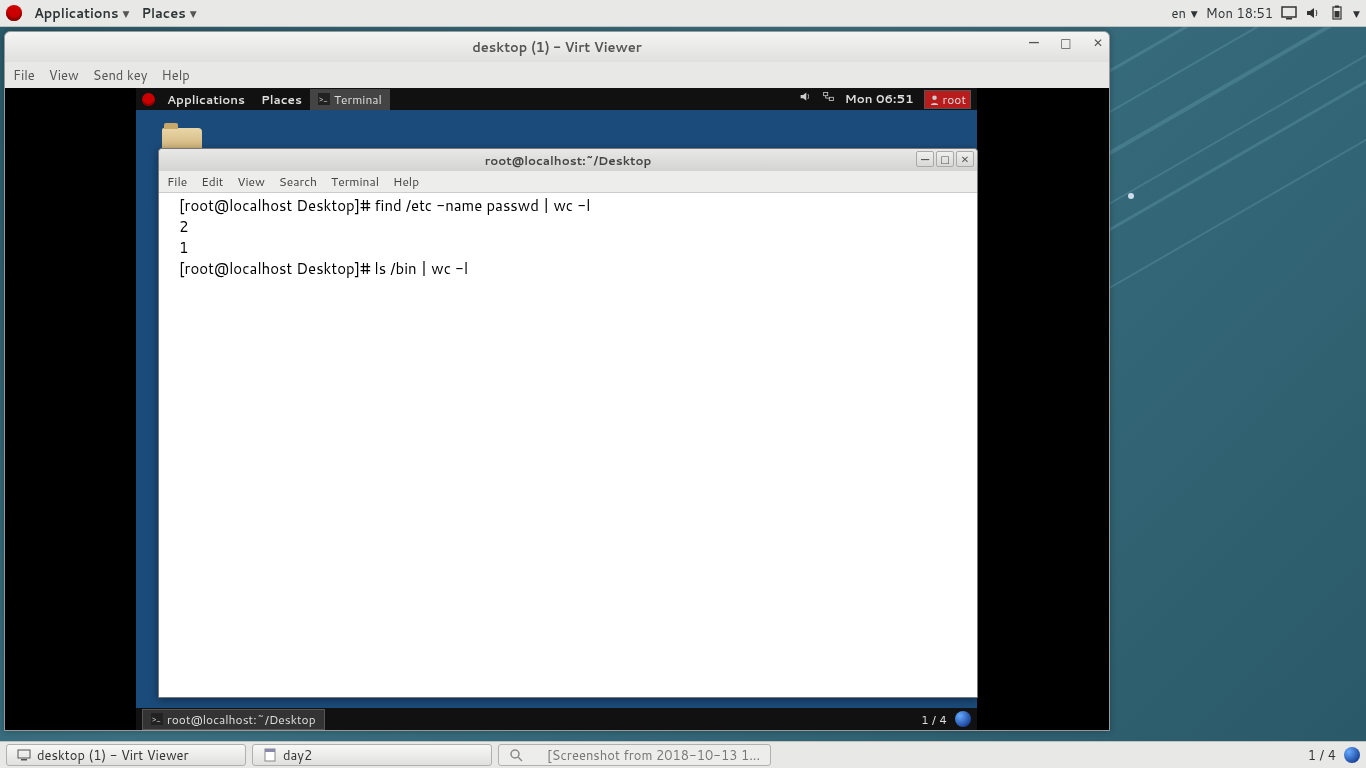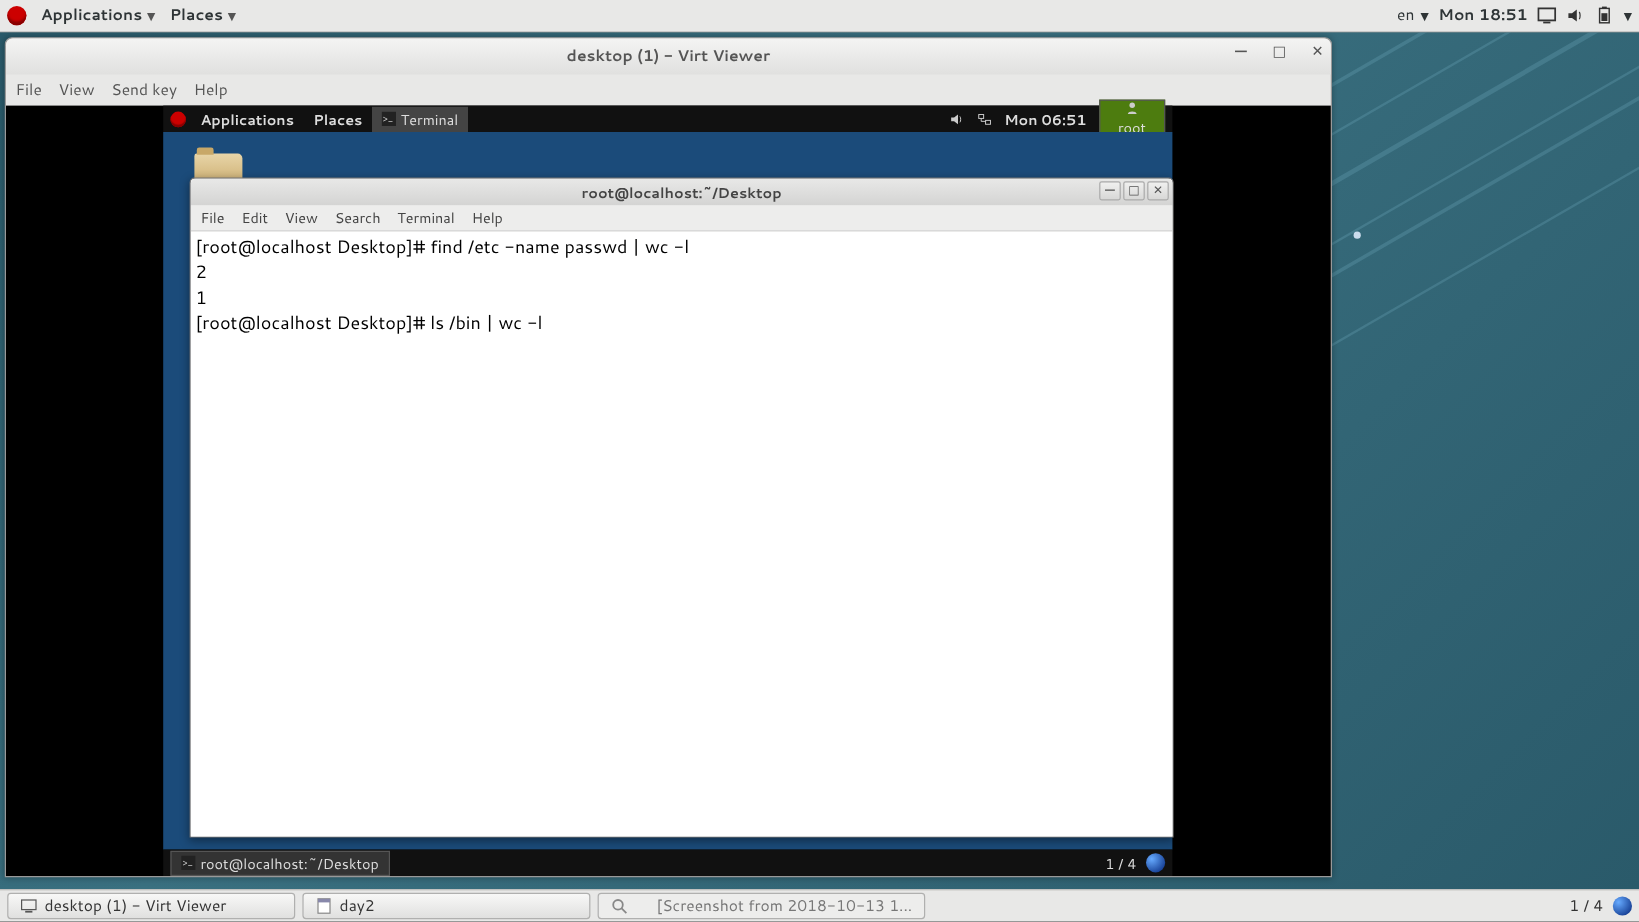--- a/index.html
+++ b/index.html
@@ -26,35 +26,35 @@
 .virt-title .win-controls span { width: 14px; height: 14px; display: flex; align-items: center; justify-content: center; color: #555; font-size: 12px; cursor: pointer; }
 .virt-menu { height: 26px; display: flex; align-items: center; padding: 0 8px; gap: 14px; font-size: 13px; color: #555; }
 .virt-menu span { cursor: pointer; }
 .virt-content { flex: 1; background: #000; position: relative; }
 
 
 .inner-panel { position: absolute; top: 0; left: 131px; right: 132px; height: 22px; background: #111; display: flex; align-items: center; color: #ddd; font-size: 12px; padding: 0 6px; }
 .inner-panel .redhat-s { width: 13px; height: 13px; background: #c00; border-radius: 50%; margin-right: 4px; box-shadow: inset 0 -2px 1px #800; }
 .inner-panel .item { padding: 2px 8px; font-weight: bold; cursor: pointer; }
 .inner-panel .term-tab { background: #444; padding: 2px 8px; display: flex; align-items: center; gap: 4px; }
-.inner-panel .right { margin-left: auto; display: flex; align-items: center; gap: 10px; }
-.inner-panel .user-box { background: #4d7c0f; border: 1px solid #555; padding: 0 15px; display: flex; align-items: center; gap: 3px; flex-direction: column; }
+.inner-panel .right { margin-left: auto; display: flex; align-items: flex-start; gap: 10px; }
+.inner-panel .user-box { background: #b91c1c; border: 1px solid #555; padding: 0 4px; display: flex; align-items: center; gap: 3px; }
 
 .inner-desktop { position: absolute; top: 22px; left: 131px; right: 132px; bottom: 22px; background: #1b4b7a; }
 .folder-icon { position: absolute; top: 18px; left: 26px; width: 40px; height: 30px; background: linear-gradient(#e8d5a8, #c8a868); border-radius: 2px 4px 2px 2px; }
 .folder-icon:before { content: ""; position: absolute; top: -5px; left: 2px; width: 14px; height: 6px; background: #c8a868; border-radius: 2px 2px 0 0; }
 
 
 .term-window { position: absolute; top: 38px; left: 22px; width: 820px; height: 550px; background: #fff; border: 1px solid #777; border-radius: 4px 4px 0 0; box-shadow: 0 2px 8px rgba(0,0,0,0.4); display: flex; flex-direction: column; }
 .term-title { height: 22px; background: linear-gradient(#e8e8e7, #d4d4d3); display: flex; align-items: center; justify-content: center; position: relative; font-size: 12px; font-weight: bold; color: #444; border-radius: 4px 4px 0 0; }
 .term-title .tw-controls { position: absolute; right: 3px; top: 2px; display: flex; gap: 2px; }
 .term-title .tw-controls span { width: 18px; height: 16px; background: linear-gradient(#f0f0ef,#d8d8d7); border: 1px solid #aaa; border-radius: 2px; display: flex; align-items: center; justify-content: center; font-size: 10px; color: #555; cursor: pointer; }
 .term-menu { height: 22px; display: flex; align-items: center; padding: 0 8px; gap: 14px; font-size: 12px; color: #444; background: #ededec; border-bottom: 1px solid #ccc; }
 .term-menu span { cursor: pointer; }
-.term-body { flex: 1; background: #fff; padding: 2px 4px; font-family: "DejaVu Sans Mono", monospace; font-size: 15px; line-height: 21px; color: #000; white-space: pre; overflow: hidden; }
+.term-body { flex: 1; background: #fff; padding: 2px 20px; font-family: "DejaVu Sans Mono", monospace; font-size: 15px; line-height: 21px; color: #000; white-space: pre; overflow: hidden; }
 .cursor-block { display: inline-block; width: 9px; height: 17px; background: #000; vertical-align: text-bottom; }
 
 
 .inner-bottom { position: absolute; bottom: 0; left: 131px; right: 132px; height: 22px; background: #111; display: flex; align-items: center; color: #ddd; font-size: 12px; padding: 0 6px; }
 .inner-bottom .task { background: #333; padding: 1px 8px; border: 1px solid #555; display: flex; align-items: center; gap: 4px; }
 .inner-bottom .right { margin-left: auto; display: flex; align-items: center; gap: 8px; }
 .ws-circle { width: 16px; height: 16px; border-radius: 50%; background: radial-gradient(circle at 30% 30%, #6af, #027); }
 
 
 .outer-taskbar { position: absolute; bottom: 0; left: 0; right: 0; height: 27px; background: #e8e8e7; border-top: 1px solid #c0c0bf; display: flex; align-items: center; padding: 0 6px; gap: 6px; font-size: 13px; color: #333; }
@@ -74,21 +74,21 @@
   </div>
   <div class="menu-item">
     <span>Places</span>
     <span class="dd">▼</span>
   </div>
   <div class="right">
     <span>
         <span>en</span>
         <span class="dd" style="font-size:9px;margin-left:3px;">▼</span>
       </span>
-    <span style="font-weight:bold;">Mon 18:51</span>
+    <span style="font-weight:normal;">Mon 18:51</span>
     <span class="ico">
         <svg viewBox="0 0 16 16">
           <rect x="1" y="2" width="14" height="10" fill="none" stroke="#333" stroke-width="1.5"></rect>
           <rect x="5" y="13" width="6" height="1.5" fill="#333"></rect>
         </svg>
       </span>
     <span class="ico">
         <svg viewBox="0 0 16 16">
           <path d="M2 6v4h3l4 3V3L5 6z" fill="#333"></path>
           <path d="M11 5c1 1 1 5 0 6" fill="none" stroke="#333"></path>

